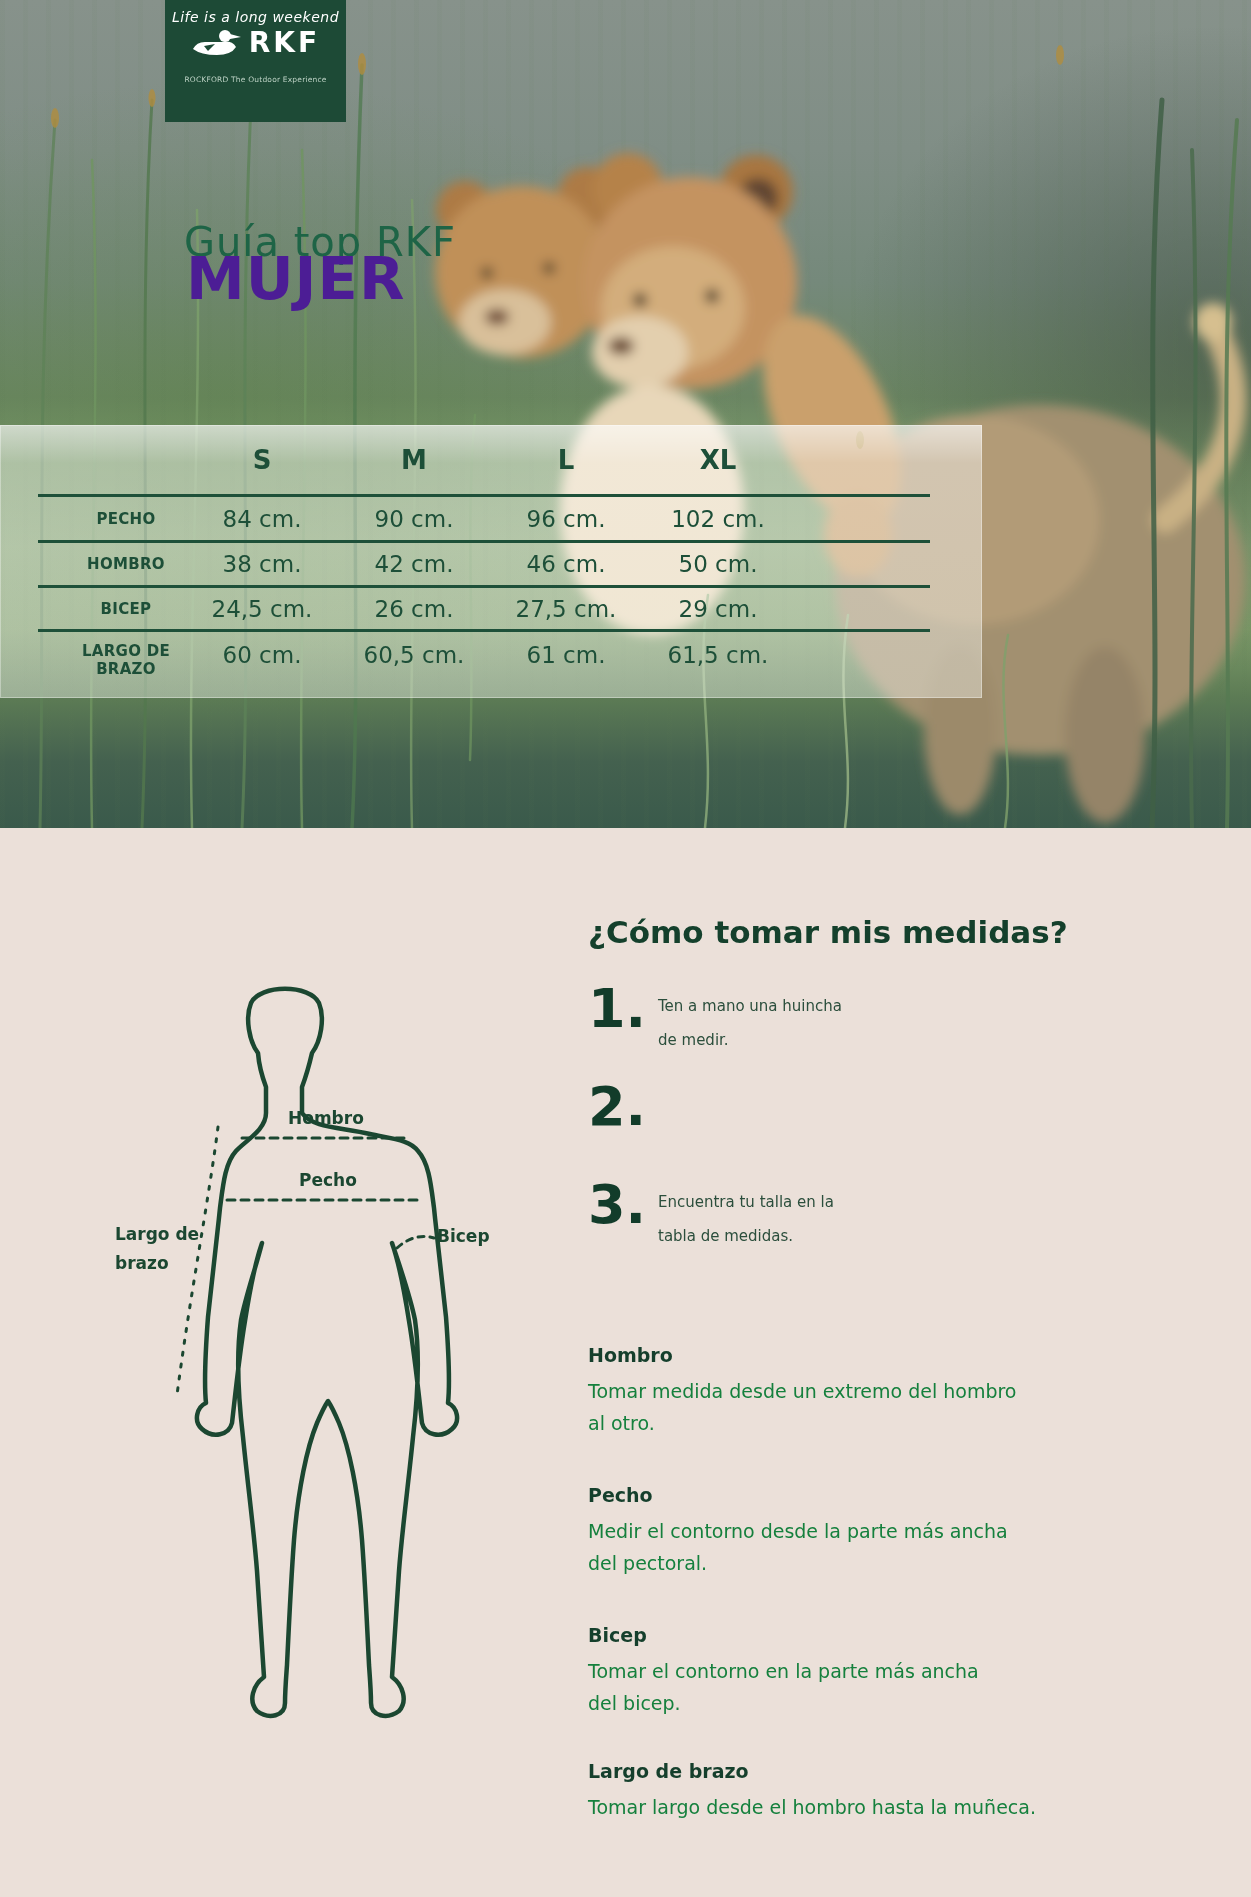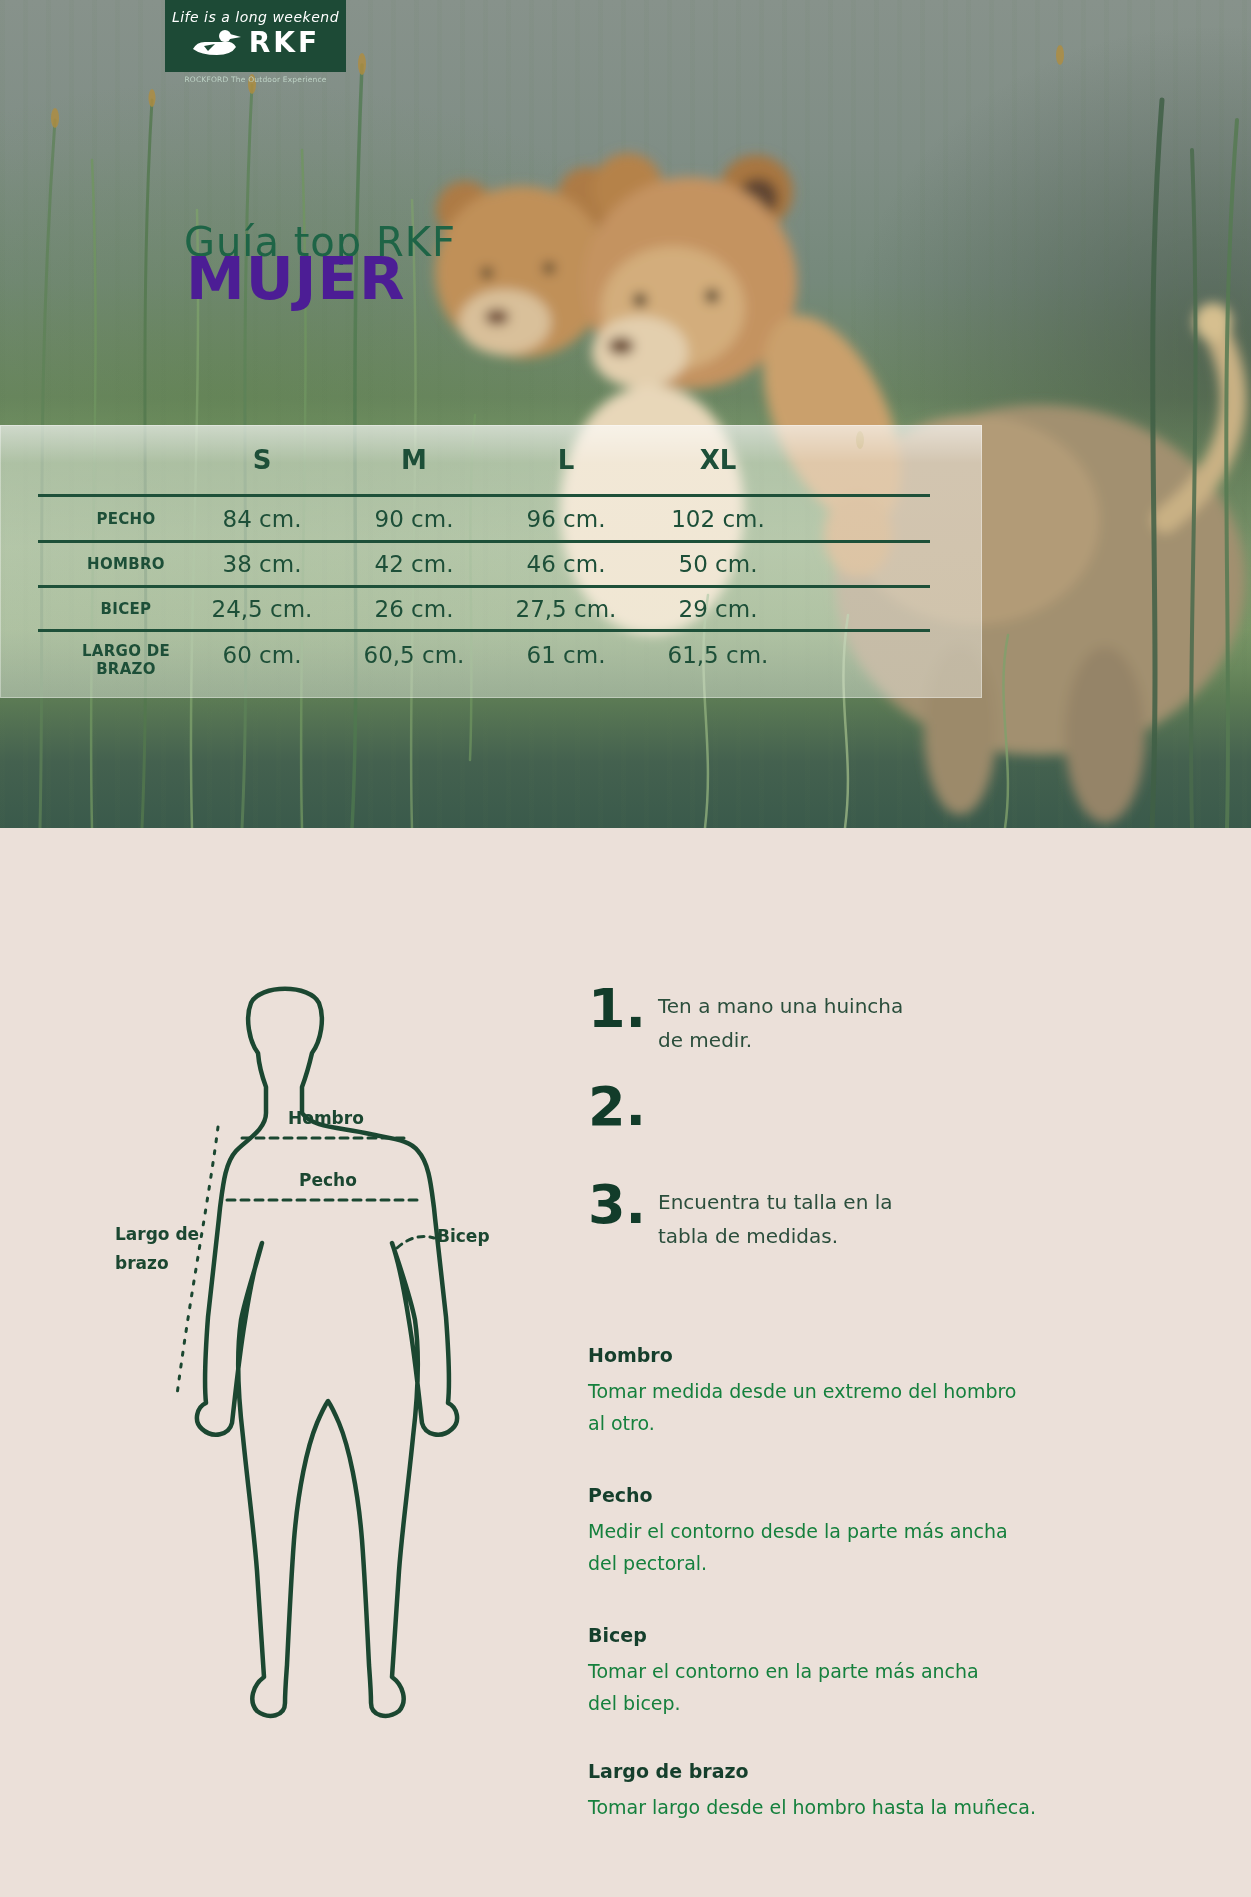--- a/index.html
+++ b/index.html
@@ -13,21 +13,21 @@
   }
   .hero-tint1 { position:absolute; inset:0;
     background:radial-gradient(ellipse 60% 55% at 18% 48%, rgba(92,130,72,.42), rgba(92,130,72,0) 70%); }
   .hero-tint2 { position:absolute; inset:0;
     background:radial-gradient(ellipse 45% 60% at 97% 42%, rgba(55,70,58,.50), rgba(55,70,58,0) 65%); }
   .hero-streaks { position:absolute; inset:0; opacity:.5;
     background:repeating-linear-gradient(90deg, rgba(90,120,80,.10) 0 5px, rgba(0,0,0,0) 5px 23px); }
   .hero svg.art { position:absolute; left:0; top:0; }
 
   
-  .badge { position:absolute; left:165px; top:0; width:181px; height:72px; background:#1d4a36;
+  .badge { position:absolute; left:165px; top:0; width:181px; height:122px; background:#1d4a36;
     display:flex; flex-direction:column; align-items:center; padding-top:9px; }
   .badge .tagline { color:#fff; font-size:14px; font-style:italic; letter-spacing:.5px; }
   .badge .logo-row { display:flex; align-items:center; gap:6px; margin-top:2px; }
   .badge .rkf { color:#fff; font-size:28px; font-weight:700; letter-spacing:3px; line-height:1; }
   .badge .descriptor { color:#bed3c6; font-size:7.5px; letter-spacing:.2px; margin-top:16px; white-space:nowrap; }
 
   
   .hero-title { position:absolute; left:184px; top:219px; font-size:40px; font-weight:500;
     color:#1e6446; letter-spacing:1px; }
   .hero-sub { position:absolute; left:186px; top:244px; font-size:59px; font-weight:800;
@@ -54,21 +54,21 @@
   .fig-label { position:absolute; color:#1b4731; font-size:17px; font-weight:700; white-space:pre-line; }
   .lbl-hombro { left:288px; top:1108px; }
   .lbl-pecho  { left:299px; top:1170px; }
   .lbl-bicep  { left:437px; top:1226px; }
   .lbl-largo  { left:115px; top:1220px; line-height:29px; }
 
   .howto-heading { position:absolute; left:588px; top:914px; font-size:31px; font-weight:700; color:#14402c; }
   .step { position:absolute; left:588px; display:flex; }
   .step-1 { top:982px; } .step-2 { top:1080px; } .step-3 { top:1178px; }
   .step-num { width:64px; font-size:54px; font-weight:800; color:#123c2a; line-height:1; }
-  .step-text { margin-left:6px; padding-top:7px; font-size:20px; line-height:34px; color:#2b4e3c; white-space:pre-line; }
+  .step-text { margin-left:6px; padding-top:7px; font-size:15px; line-height:34px; color:#2b4e3c; white-space:pre-line; }
 
   .def { position:absolute; left:588px; width:530px; }
   .def-0 { top:1344px; } .def-1 { top:1484px; } .def-2 { top:1624px; } .def-3 { top:1760px; }
   .def-title { font-size:19px; font-weight:700; color:#153f2c; margin-bottom:9px; }
   .def-text { font-size:19px; line-height:32px; color:#15803d; white-space:pre-line; }
 </style>
 </head>
 <body>
 
 <div class="page">
@@ -241,20 +241,21 @@
         <path d="M317 293 C328 283 341 279 354 283" stroke-width="3" stroke-dasharray="6 6"></path>
       </g>
     </svg>
   </div>
   <div class="fig-label lbl-hombro">Hombro</div>
   <div class="fig-label lbl-pecho">Pecho</div>
   <div class="fig-label lbl-bicep">Bicep</div>
   <div class="fig-label lbl-largo">Largo de
 brazo</div>
 
+  <div class="howto-heading">¿Cómo tomar mis medidas?</div>
 
   <div class="step step-1">
     <div class="step-num">1.</div>
     <div class="step-text">Ten a mano una huincha
 de medir.</div>
   </div>
   <div class="step step-2">
     <div class="step-num">2.</div>
   </div>
   <div class="step step-3">

